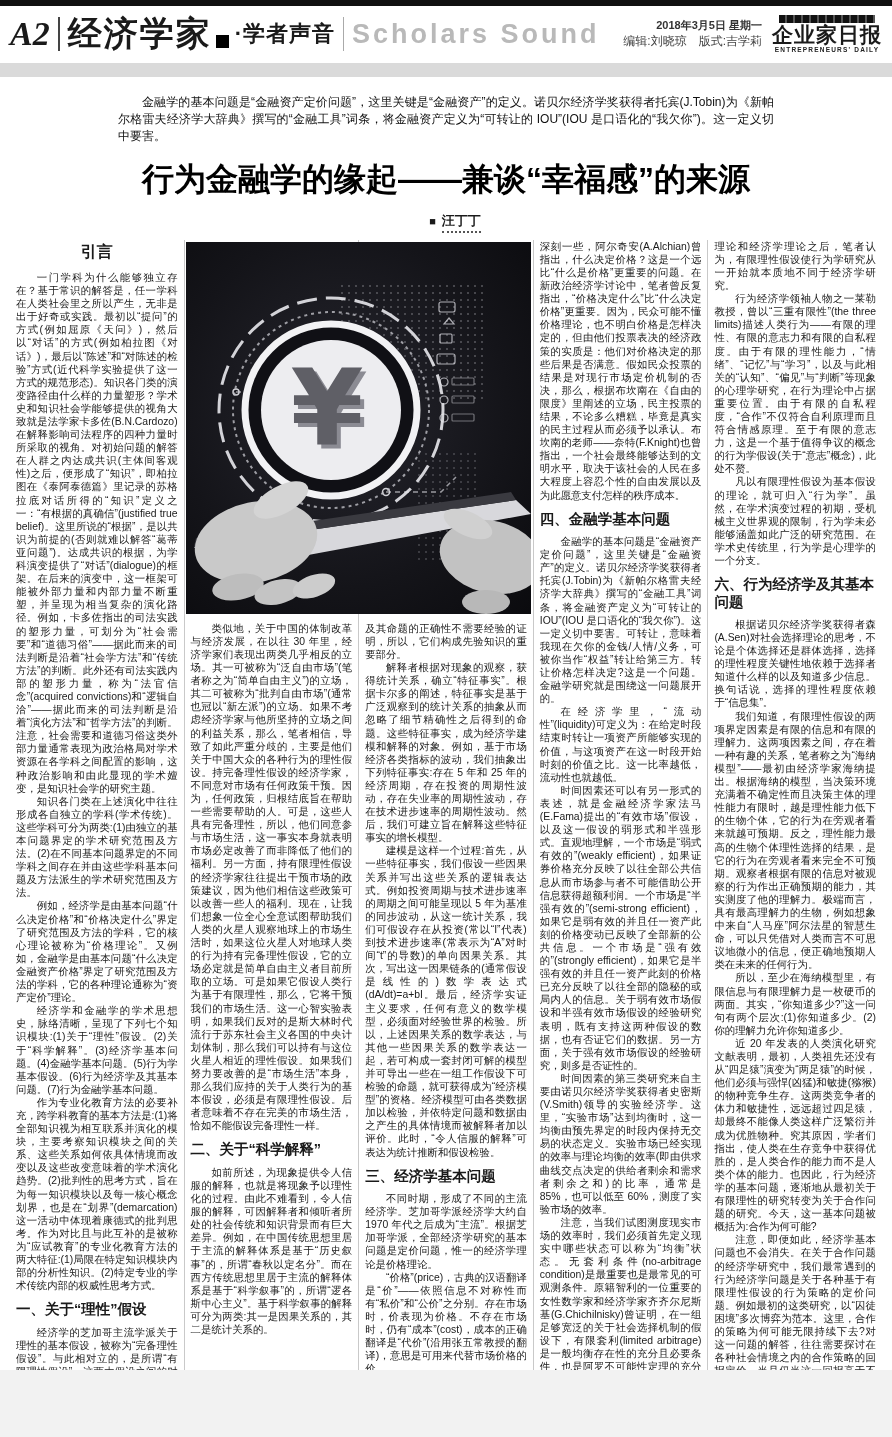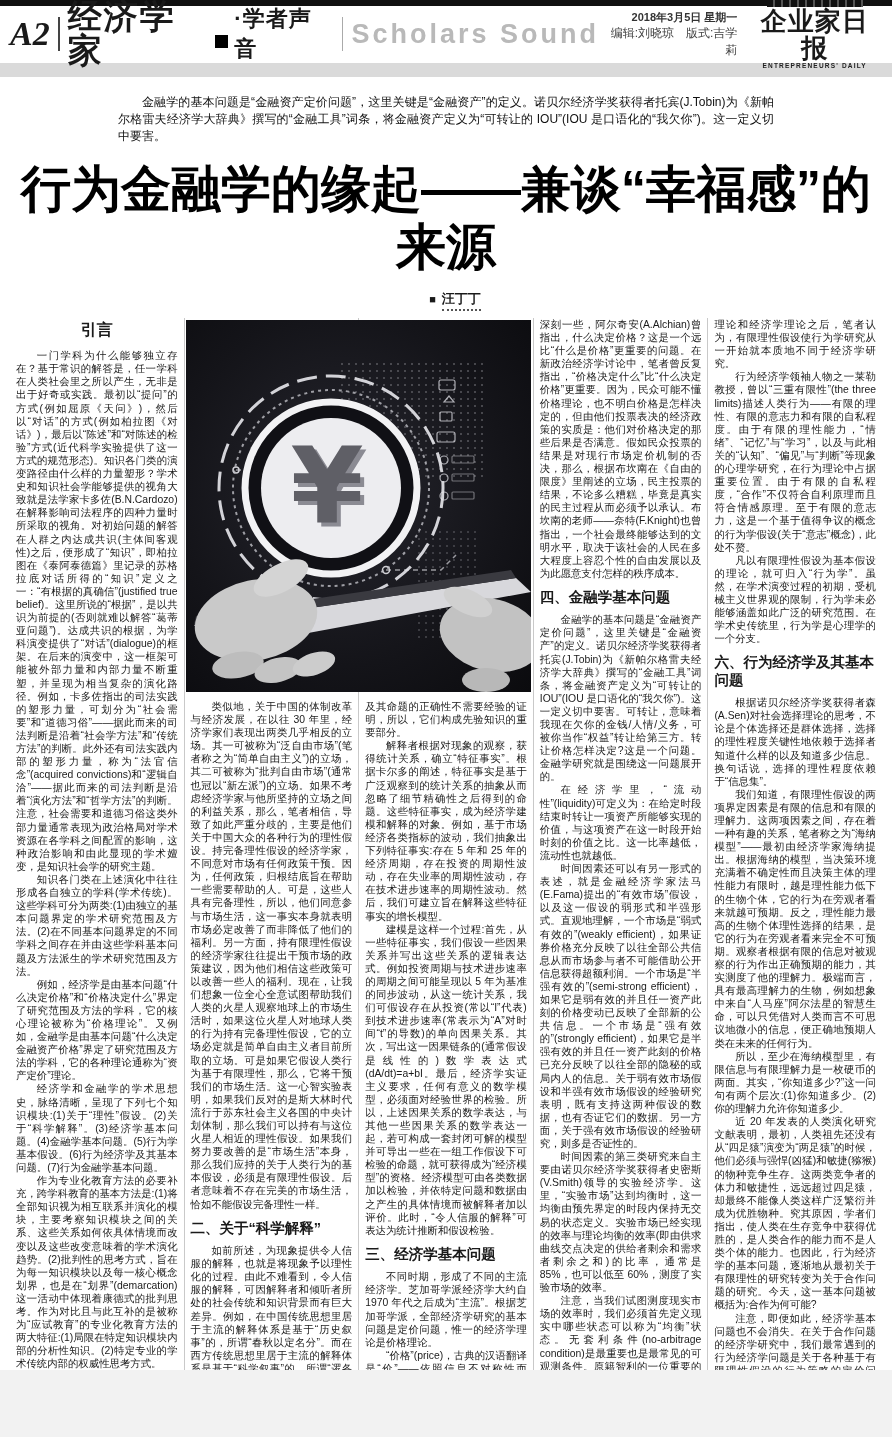--- a/index.html
+++ b/index.html
@@ -15,27 +15,27 @@
   .seal{width:13px;height:13px;background:#000;margin:14px 6px 0 4px;}
   .subtt{font-weight:900;font-size:22px;letter-spacing:1px;}
   .subtt-en{font-weight:900;font-size:27px;letter-spacing:3px;color:#b9b9b9;white-space:nowrap;}
   .mast-right{margin-left:auto;display:flex;align-items:center;gap:10px;}
   .dateblock{text-align:right;line-height:1.4;}
   .dateblock .d1{font-size:11px;font-weight:700;color:#333;}
   .dateblock .d2{font-size:12px;color:#444;}
   .brand{text-align:center;}
   .brand-banner{width:96px;height:8px;background:#111;margin:0 auto 1px auto;
       background-image:repeating-linear-gradient(90deg,#111 0 6px,#555 6px 8px);}
-  .brand-name{font-family:"Liberation Serif",serif;font-weight:900;font-size:26px;letter-spacing:1px;line-height:1.05;}
+  .brand-name{font-family:"Liberation Serif",serif;font-weight:900;font-size:21px;letter-spacing:1px;line-height:1.05;}
   .brand-en{font-size:6.5px;letter-spacing:1.2px;font-weight:700;color:#222;}
   .grayband{height:14px;background:#dadada;margin-top:3px;}
   
   .lead{width:656px;margin:17px auto 0 auto;font-size:12px;line-height:17px;
         text-align:justify;text-indent:2em;color:#111;font-weight:500;}
-  .headline{margin:16px 6px 0 6px;text-align:center;font-size:50px;font-weight:900;
+  .headline{margin:16px 6px 0 6px;text-align:center;font-size:32px;font-weight:900;
         letter-spacing:0px;line-height:1.15;color:#000;}
   .author{margin:14px 0 10px 18px;text-align:center;font-size:13px;font-weight:700;}
   .author .sq{font-size:11px;margin-right:6px;}
   .author .nm{border-bottom:2px dotted #555;padding-bottom:3px;}
   
   .body-cols{position:relative;display:flex;margin:4px 10px 0 10px;height:1212px;overflow:hidden;}
   .col{flex:1 1 0;padding:0 6px;overflow:hidden;font-size:10.4px;line-height:13.1px;text-align:justify;}
   .col + .col{border-left:1px solid #c9c9c9;}
   .col.under-photo{padding-top:382px;}
   .col p.para{margin:0;text-indent:2em;}

